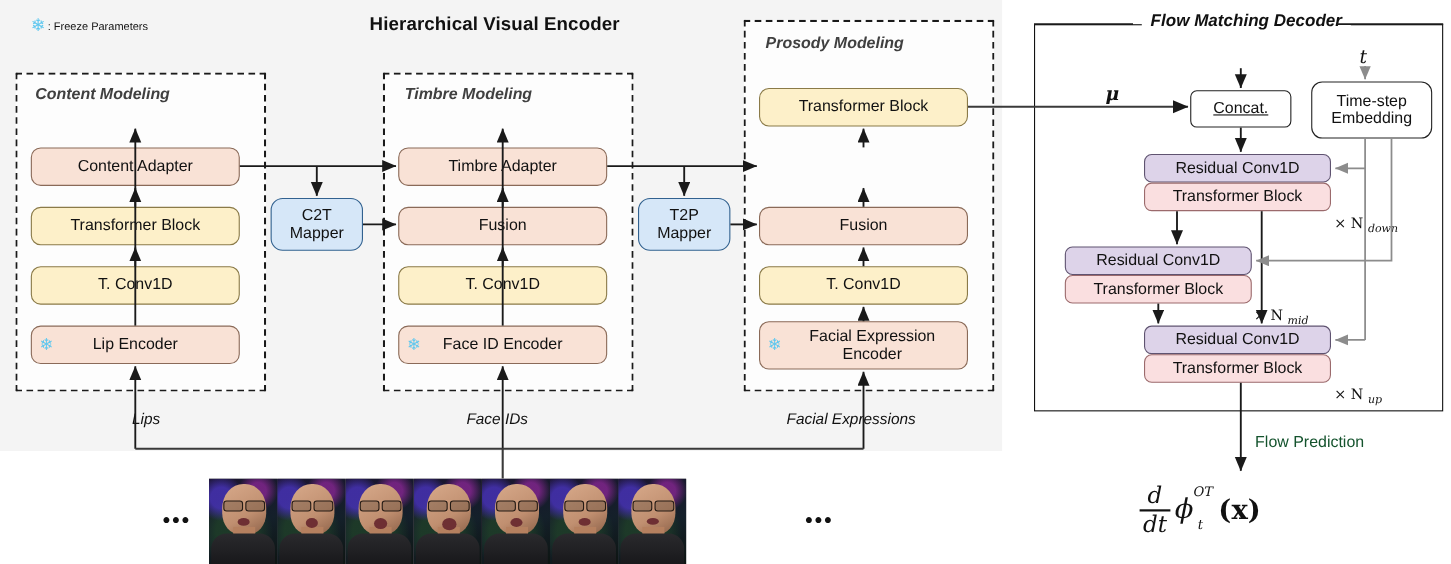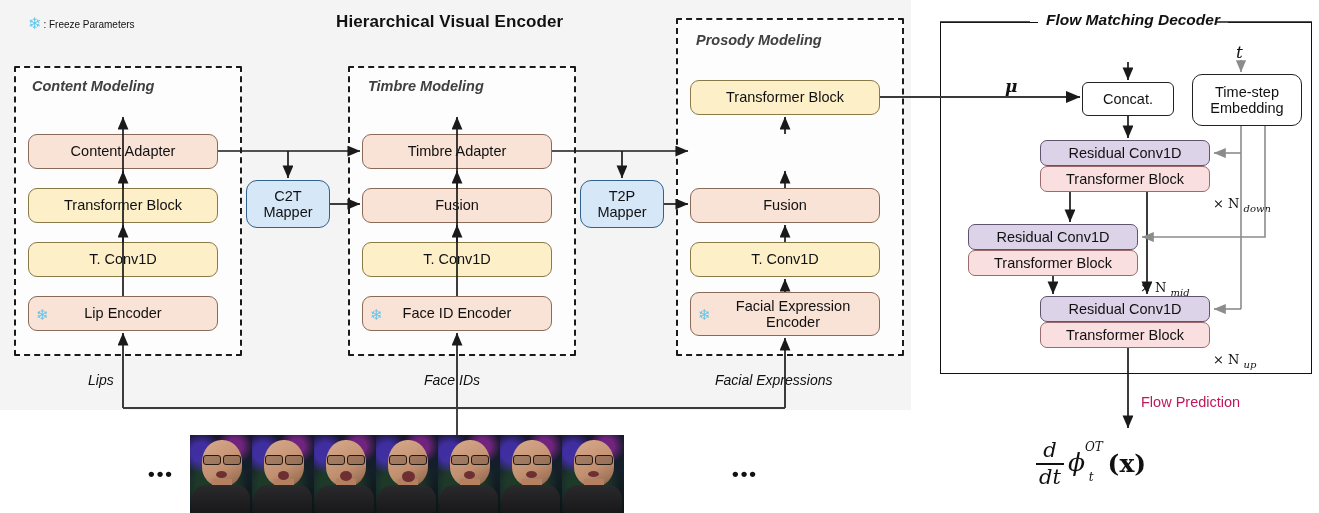--- a/index.html
+++ b/index.html
@@ -24,21 +24,21 @@
   .node.yellow{background:#fdf0c9;border-color:#8a7a48;}
   .node.blue{background:#d6e7f8;border-color:#31618f;border-radius:11px;}
   .node.white{background:#fff;border-color:#222;border-radius:6px;}
   .node.lav{background:#ddd3e9;border-color:#5f5370;border-radius:7px;}
   .node.lpink{background:#fadfe0;border-color:#9b6a6c;border-radius:7px;}
 
   .node .snowflake{position:absolute;left:7px;top:50%;transform:translateY(-50%);
                    color:#5ec7ef;font-size:15px;line-height:1;}
 
   .ital-label{position:absolute;font-style:italic;font-size:14px;color:#111;white-space:nowrap;}
-  .plain-label{position:absolute;font-size:14.5px;color:#be185d;white-space:nowrap;}
+  .plain-label{position:absolute;font-size:14.5px;color:#14532d;white-space:nowrap;}
 
   .decoder-box{position:absolute;border:1.6px solid #111;background:#fff;box-sizing:border-box;}
   .decoder-title{position:absolute;font-style:italic;font-weight:bold;font-size:15.5px;
                  color:#111;background:#fff;padding:0 8px;white-space:nowrap;}
 
   .mathlabel{position:absolute;font-family:"DejaVu Serif",serif;font-style:italic;color:#111;white-space:nowrap;}
   .bold-math{font-weight:bold;font-style:normal;}
 
   svg.overlay{position:absolute;left:0;top:0;width:1319px;height:513px;pointer-events:none;}
 
@@ -130,34 +130,34 @@
     <span>Fusion</span>
   </div>
   <div class="node yellow" style="left:690px;top:242px;width:190px;height:35px;">
     <span>T. Conv1D</span>
   </div>
   <div class="node pink" style="left:690px;top:292px;width:190px;height:44px;padding-left:16px;">
     <span class="snowflake">❄</span>
     <span>Facial Expression Encoder</span>
   </div>
 
-  <div class="ital-label" style="left:88px;top:372px;">Lips</div>
+  <div class="ital-label" style="left:120px;top:372px;">Lips</div>
   <div class="ital-label" style="left:424px;top:372px;text-align:right;">Face IDs</div>
   <div class="ital-label" style="left:715px;top:372px;">Facial Expressions</div>
 
   <div class="decoder-box" style="left:940px;top:22px;width:372px;height:352px;"></div>
   <div class="decoder-title" style="left:1038px;top:11px;">Flow Matching Decoder</div>
 
   <div class="mathlabel" style="left:1098px;top:44px;font-size:17px;margin-top:36px;">
     <span class="bold-math">x</span><sub style="font-style:italic;font-size:12px;">t</sub>
   </div>
   <div class="mathlabel" style="left:1236px;top:42px;font-size:17px;">t</div>
   <div class="mathlabel bold-math" style="left:1005px;top:76px;font-size:17px;font-style:italic;">μ</div>
 
-  <div class="node white" style="left:1082px;top:82px;width:92px;height:34px;">
+  <div class="node white" style="left:1082px;top:82px;width:92px;height:34px;text-decoration:underline;">
     <span>Concat.</span>
   </div>
 
   <div class="node white" style="left:1192px;top:74px;width:110px;height:52px;flex-direction:column;border-radius:10px;">
     <span>Time-step</span>
     <span>Embedding</span>
   </div>
 
   <div class="node lav" style="left:1040px;top:140px;width:170px;height:26px;">
     <span>Residual Conv1D</span>

